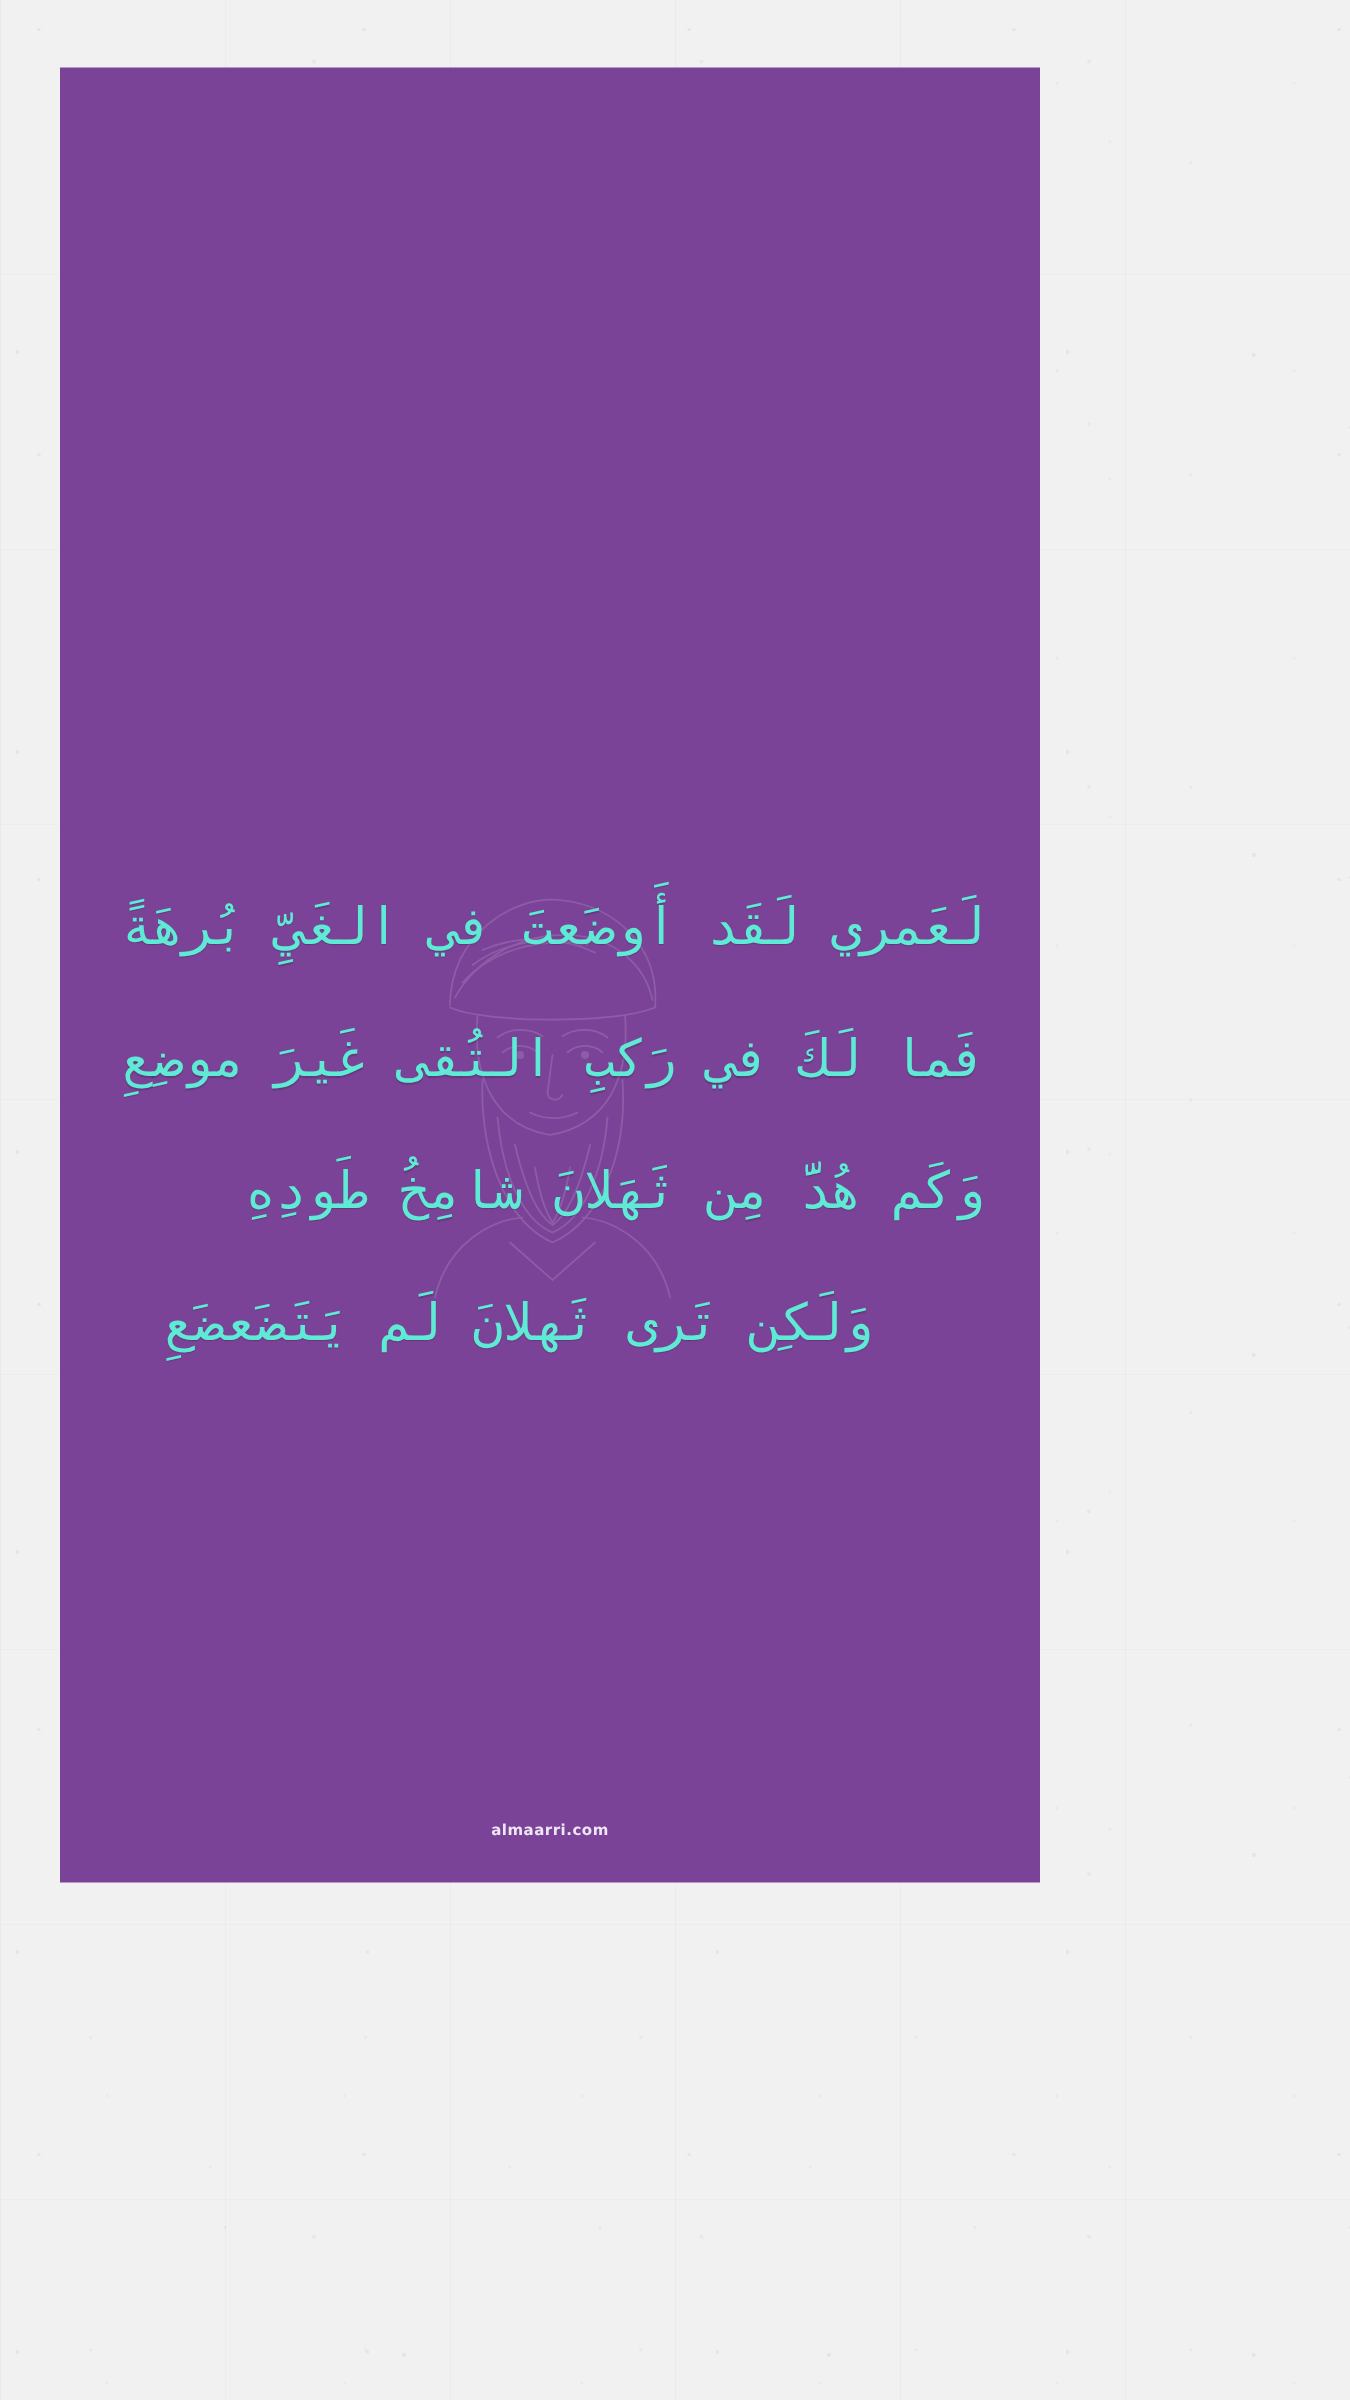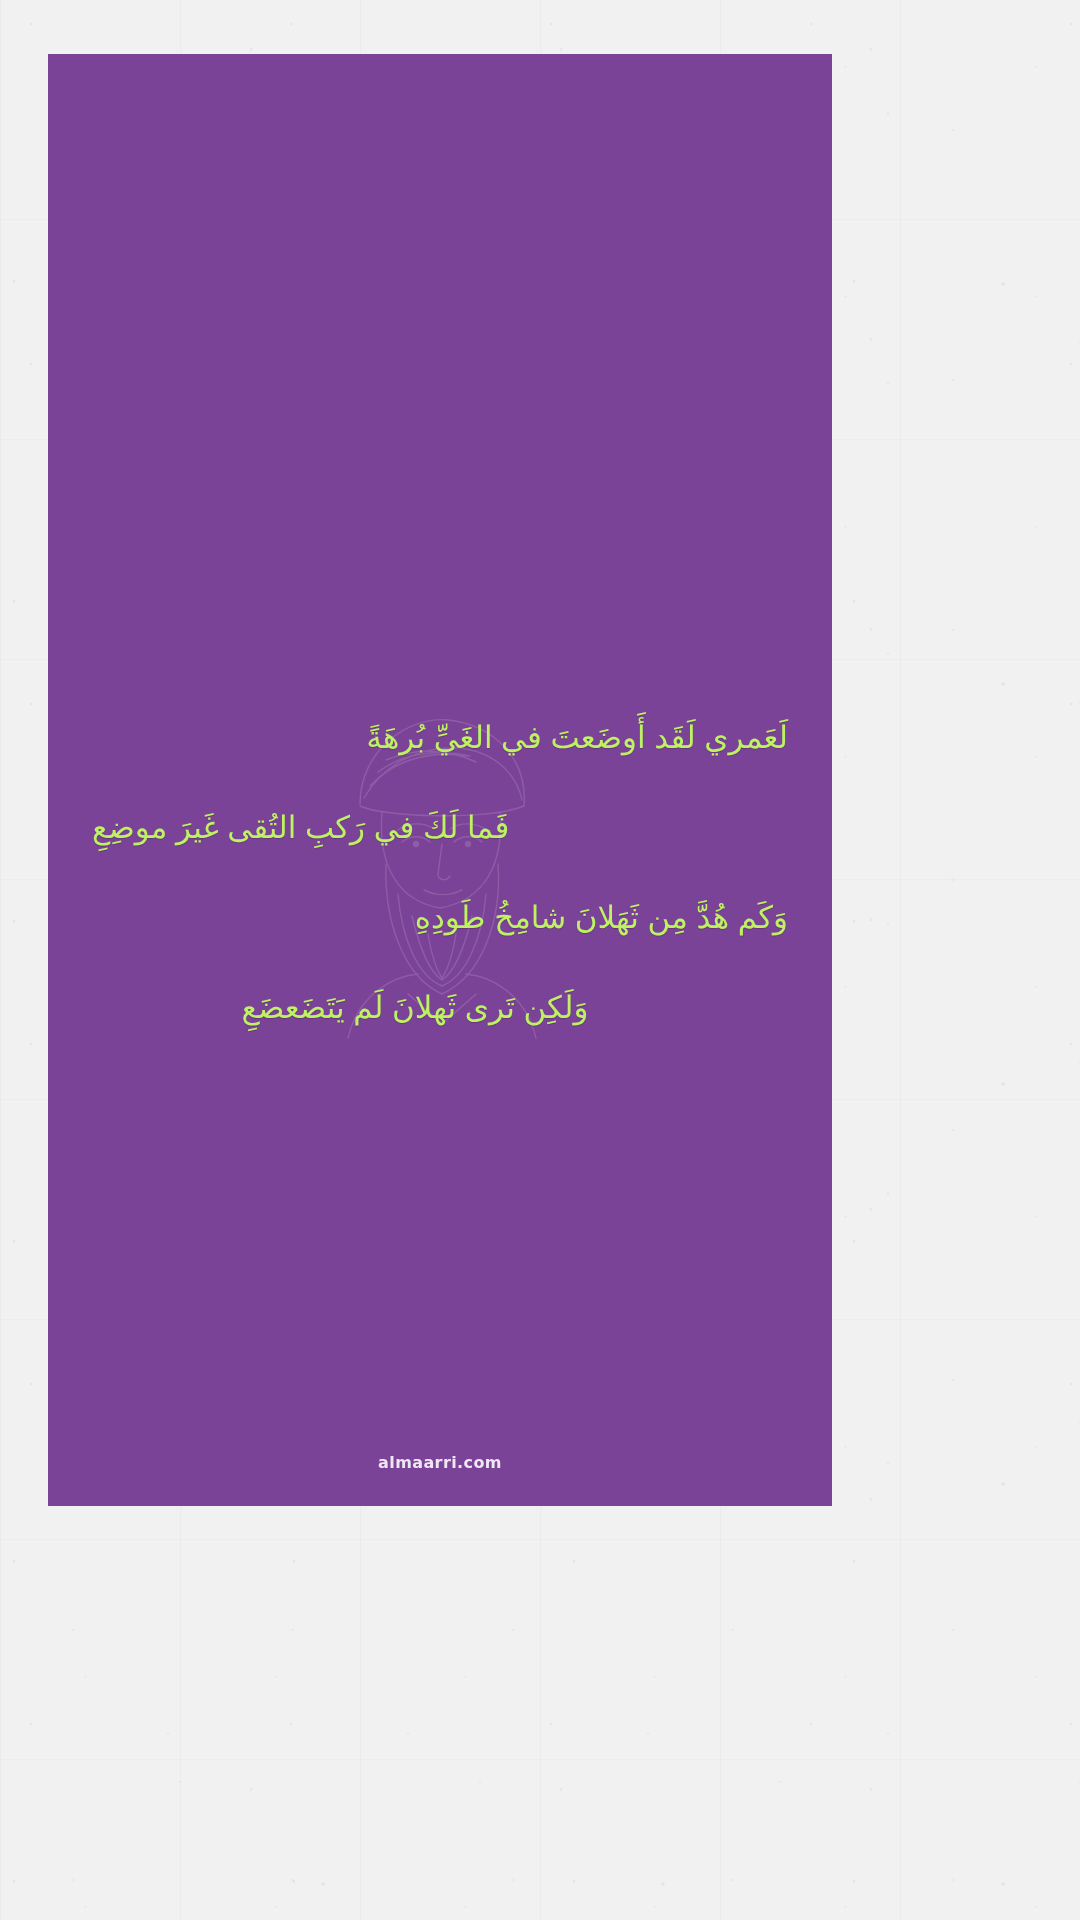--- a/index.html
+++ b/index.html
@@ -67,48 +67,48 @@
   .verses {
     position: absolute;
     left: 0;
     right: 0;
     top: 660px;
     padding: 0 44px;
     box-sizing: border-box;
   }
 
   .verse-line {
-    color: #bef264;
-    font-family: Liberation Sans, sans-serif;
-    font-size: 31px;
+    color: #5eead4;
+    font-family: Liberation Mono, monospace;
+    font-size: 41px;
     line-height: 1.55;
     letter-spacing: 0.3px;
     white-space: nowrap;
     margin: 0 0 42px 0;
     text-shadow: 0 1px 1px rgba(0,0,0,0.18);
   }
 
   .verse-line.right { text-align: right; }
-  .verse-line.left  { text-align: left; }
+  .verse-line.left  { text-align: right; }
   .verse-line.center-right { text-align: right; padding-left: 50px; }
   .verse-line.center-left { text-align: center; padding-right: 50px; }
 
   .footer {
     position: absolute;
     left: 0;
     right: 0;
     bottom: 34px;
     text-align: center;
     direction: ltr;
   }
 
   .footer-text {
     color: #efe6f5;
     font-family: "DejaVu Sans", sans-serif;
-    font-size: 16px;
+    font-size: 12px;
     font-weight: bold;
     letter-spacing: 0.4px;
   }
 </style>
 </head>
 <body>
 
 <div class="page">
 
   <div class="card">

